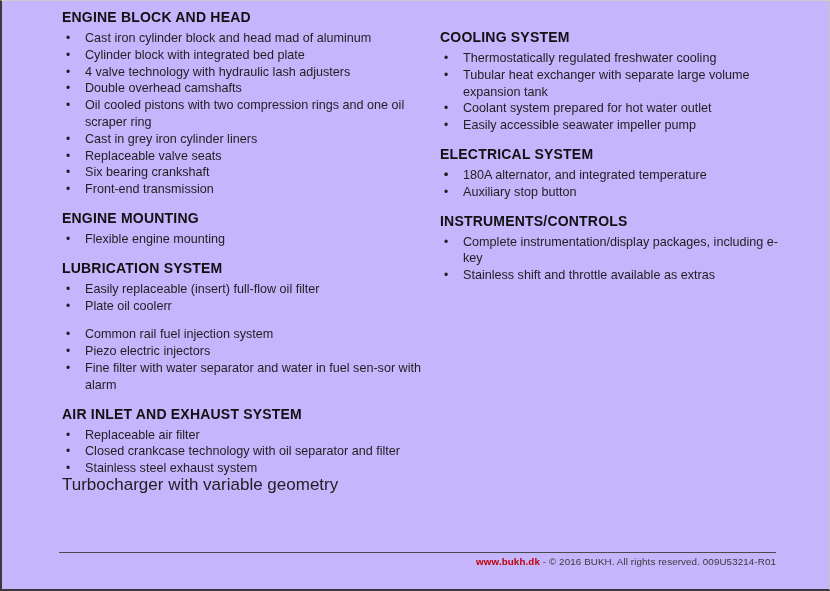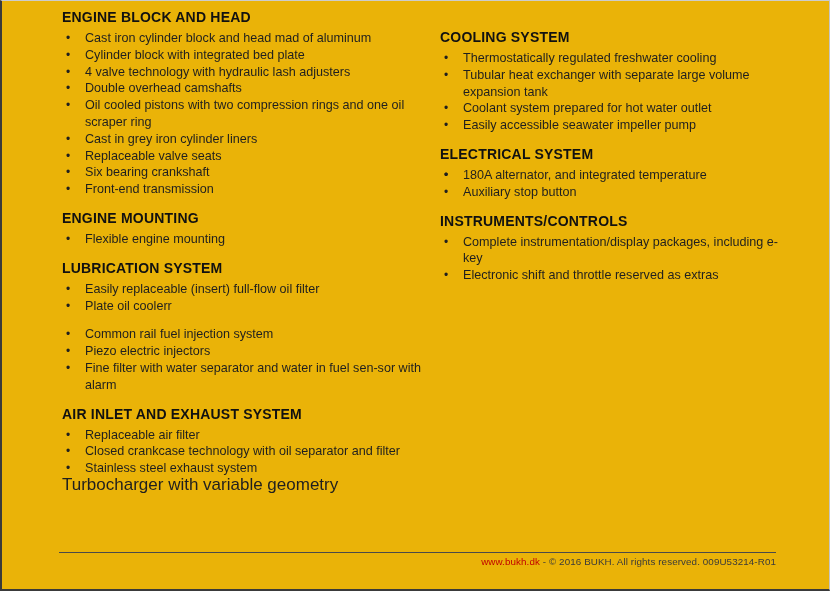--- a/index.html
+++ b/index.html
@@ -1,20 +1,20 @@
 <!DOCTYPE html>
 <html><head>
 <meta charset="utf-8">
 <style>
   html,body{margin:0;padding:0;background:#fff;}
   .page{
     position:relative;
     width:830px;height:591px;
     box-sizing:border-box;
-    background:#eab308;
+    background:#c4b5fd;
     border-top:1px solid #cccccc;
     border-right:1px solid #c4c4c4;
     border-left:2px solid #3a3a3a;
     border-bottom:2px solid #3a3a3a;
     font-family:"Liberation Sans", sans-serif;
     color:#1f1f1f;
     overflow:hidden;
   }
   .content{display:flex;padding:8px 0 0 60px;}
   .col-left{width:378px;flex:0 0 378px;}
@@ -35,21 +35,21 @@
   .note{font-size:17px;line-height:16.8px;}
   .footer{
     position:absolute;left:57px;right:53px;top:551px;
     border-top:1px solid #4a4a4a;
     text-align:right;
     padding-top:3px;
     font-size:9.8px;
     color:#3a3a3a;
     letter-spacing:.1px;
   }
-  .footer-link{color:#c10000;font-weight:400;text-decoration:none;}
+  .footer-link{color:#c10000;font-weight:700;text-decoration:none;}
 </style>
 </head>
 <body>
 
 <div class="page">
   <div class="content">
 
     <div class="col-left">
 
       <div class="section">
@@ -120,21 +120,21 @@
           <li><span class="blt">•</span></li>
           <li><span class="blt">•</span><span class="txt">180A alternator, and integrated temperature</span></li>
           <li><span class="blt">•</span><span class="txt">Auxiliary stop button</span></li>
         </ul>
       </div>
 
       <div class="section">
         <h2 class="section-title">INSTRUMENTS/CONTROLS</h2>
         <ul class="bullets">
           <li><span class="blt">•</span><span class="txt">Complete instrumentation/display packages, including e-key</span></li>
-          <li><span class="blt">•</span><span class="txt">Electronic shift and throttle reserved as extras</span></li>
+          <li><span class="blt">•</span><span class="txt">Stainless shift and throttle available as extras</span></li>
         </ul>
       </div>
 
     </div>
   </div>
 
   <div class="footer">
     <a href="#" class="footer-link">www.bukh.dk</a><span> - © 2016 BUKH. All rights reserved. 009U53214-R01</span>
   </div>
 </div>

